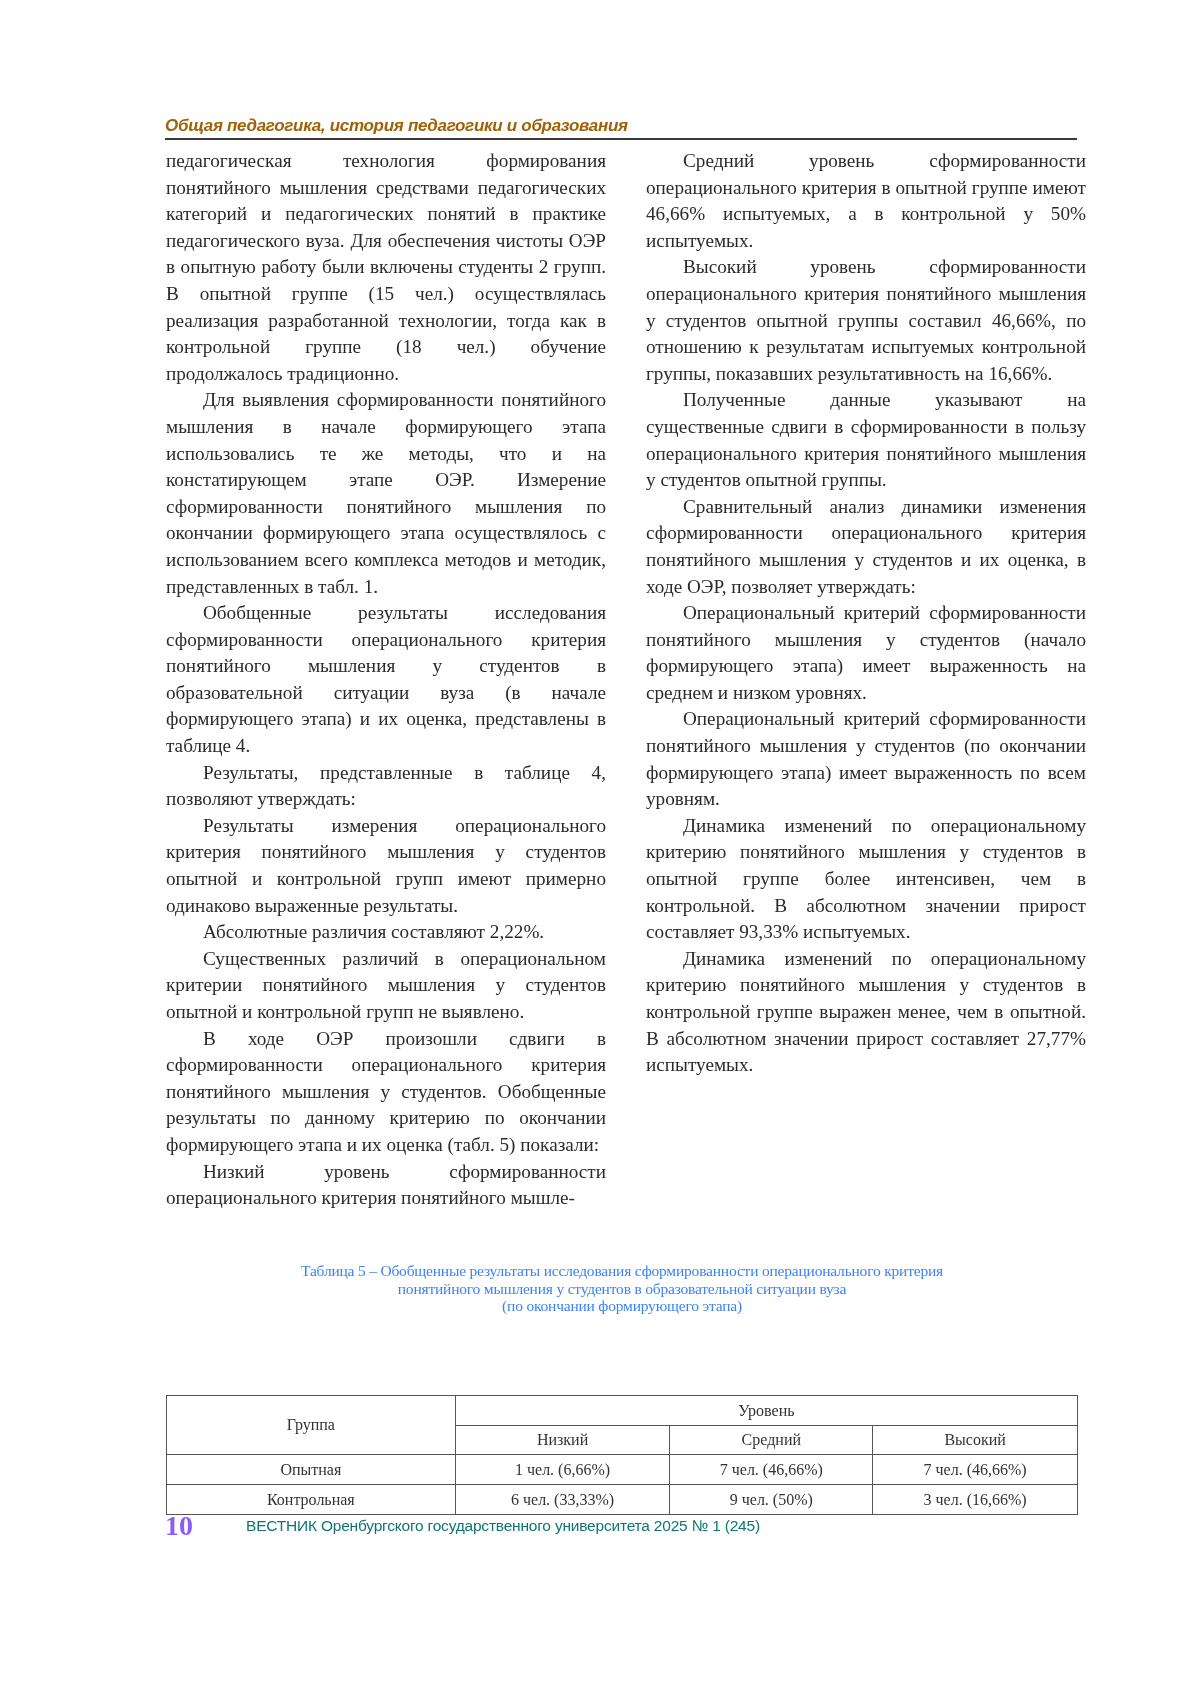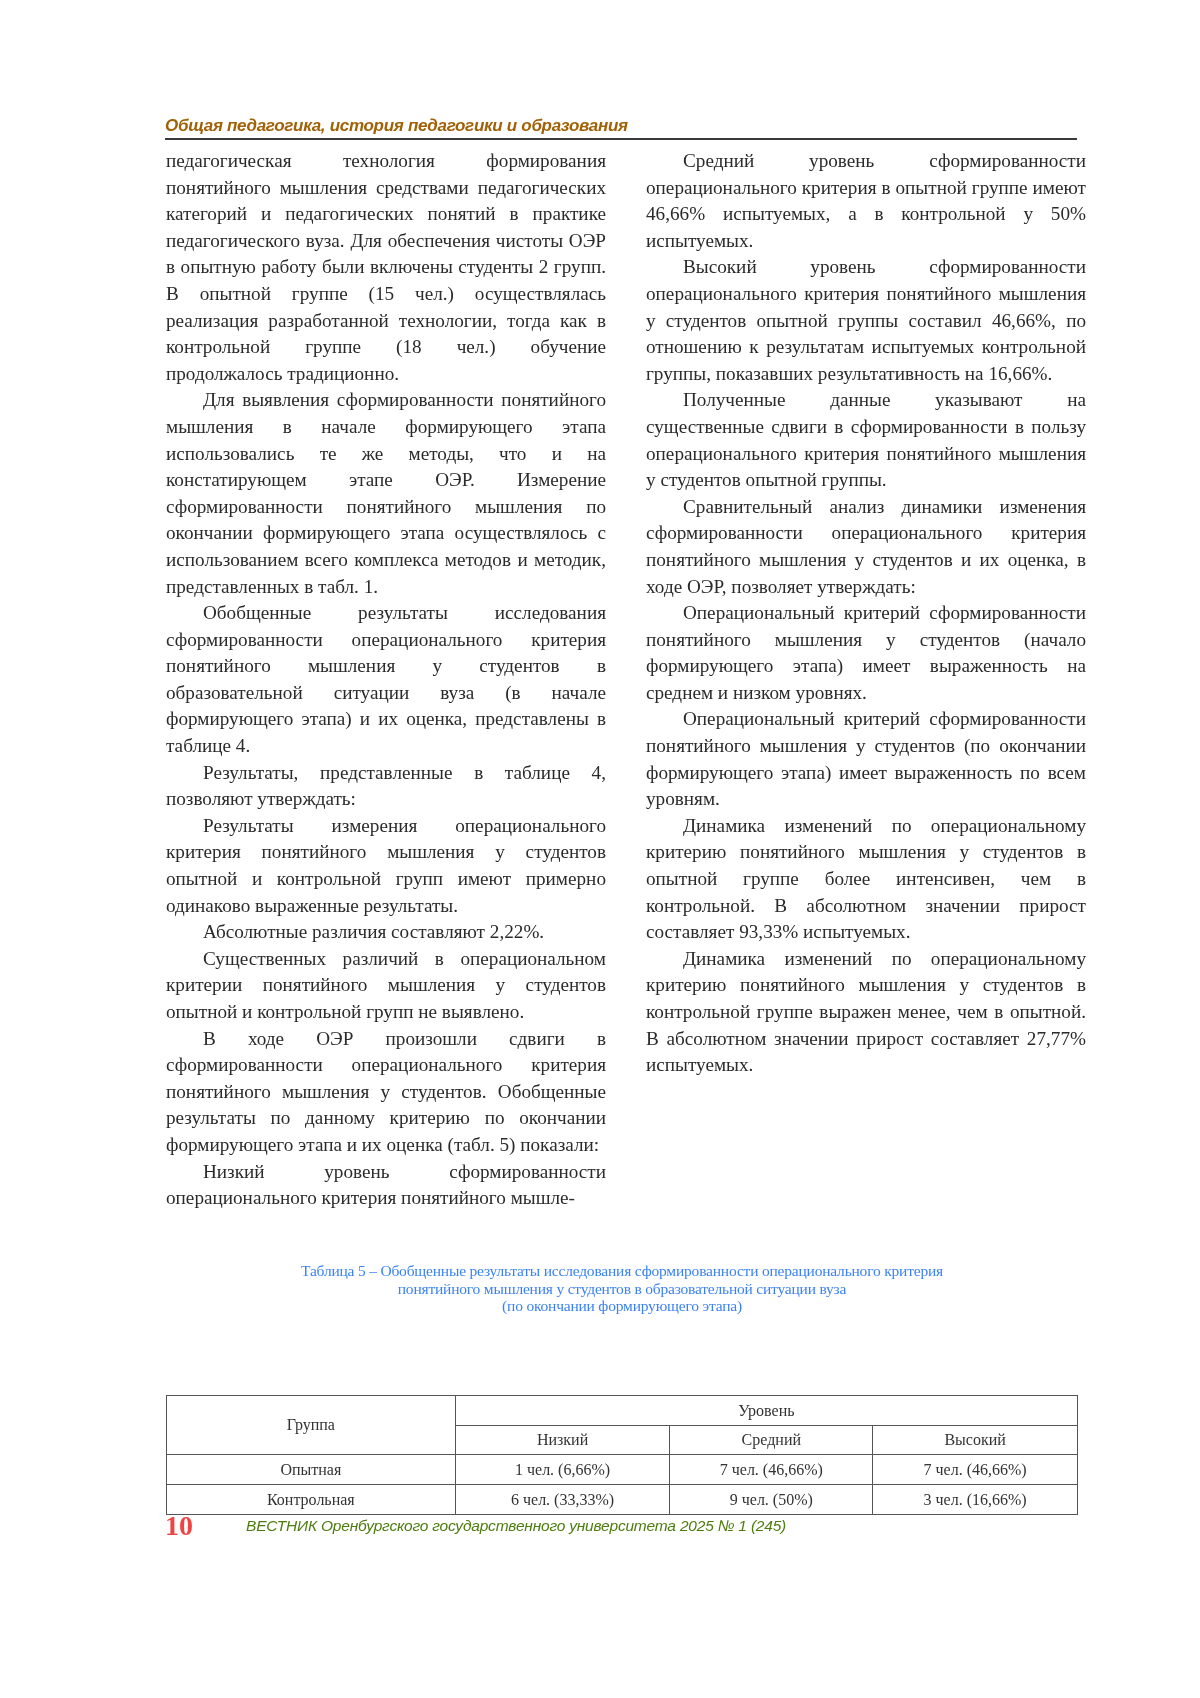--- a/index.html
+++ b/index.html
@@ -37,26 +37,26 @@
       border-collapse: collapse; font-size: 16px; color: #333; margin-top: 47px;
     }
     table.results td, table.results th {
       border: 1.5px solid #555; font-weight: normal; text-align: center;
       padding: 0; height: 29px;
     }
     table.results th.sub { height: 28px; }
     .footer-num {
       position: absolute; left: 165px; top: 1510px;
       font-family: "Liberation Serif", "DejaVu Serif", serif;
-      font-weight: bold; font-size: 28px; color: #ef4444;
+      font-weight: bold; font-size: 28px; color: #8b5cf6;
     }
     .footer-title {
       position: absolute; left: 246px; top: 1517px;
       font-family: "Liberation Sans", "DejaVu Sans", sans-serif;
-      font-style: italic; font-size: 15.5px; color: #4d7c0f; letter-spacing: -0.2px;
+      font-size: 15.5px; color: #0f766e; letter-spacing: -0.2px;
     }
   </style>
 </head>
 <body>
 
 <div class="running-head">Общая педагогика, история педагогики и образования</div>
 
 <div class="col col-left">
   <p>педагогическая технология формирования понятийного мышления средствами педагогических категорий и педагогических понятий в практике педагогического вуза. Для обеспечения чистоты ОЭР в опытную работу были включены студенты 2 групп. В опытной группе (15 чел.) осуществлялась реализация разработанной технологии, тогда как в контрольной группе (18 чел.) обучение продолжалось традиционно.</p>
   <p class="ind">Для выявления сформированности понятийного мышления в начале формирующего этапа использовались те же методы, что и на констатирующем этапе ОЭР. Измерение сформированности понятийного мышления по окончании формирующего этапа осуществлялось с использованием всего комплекса методов и методик, представленных в табл. 1.</p>

